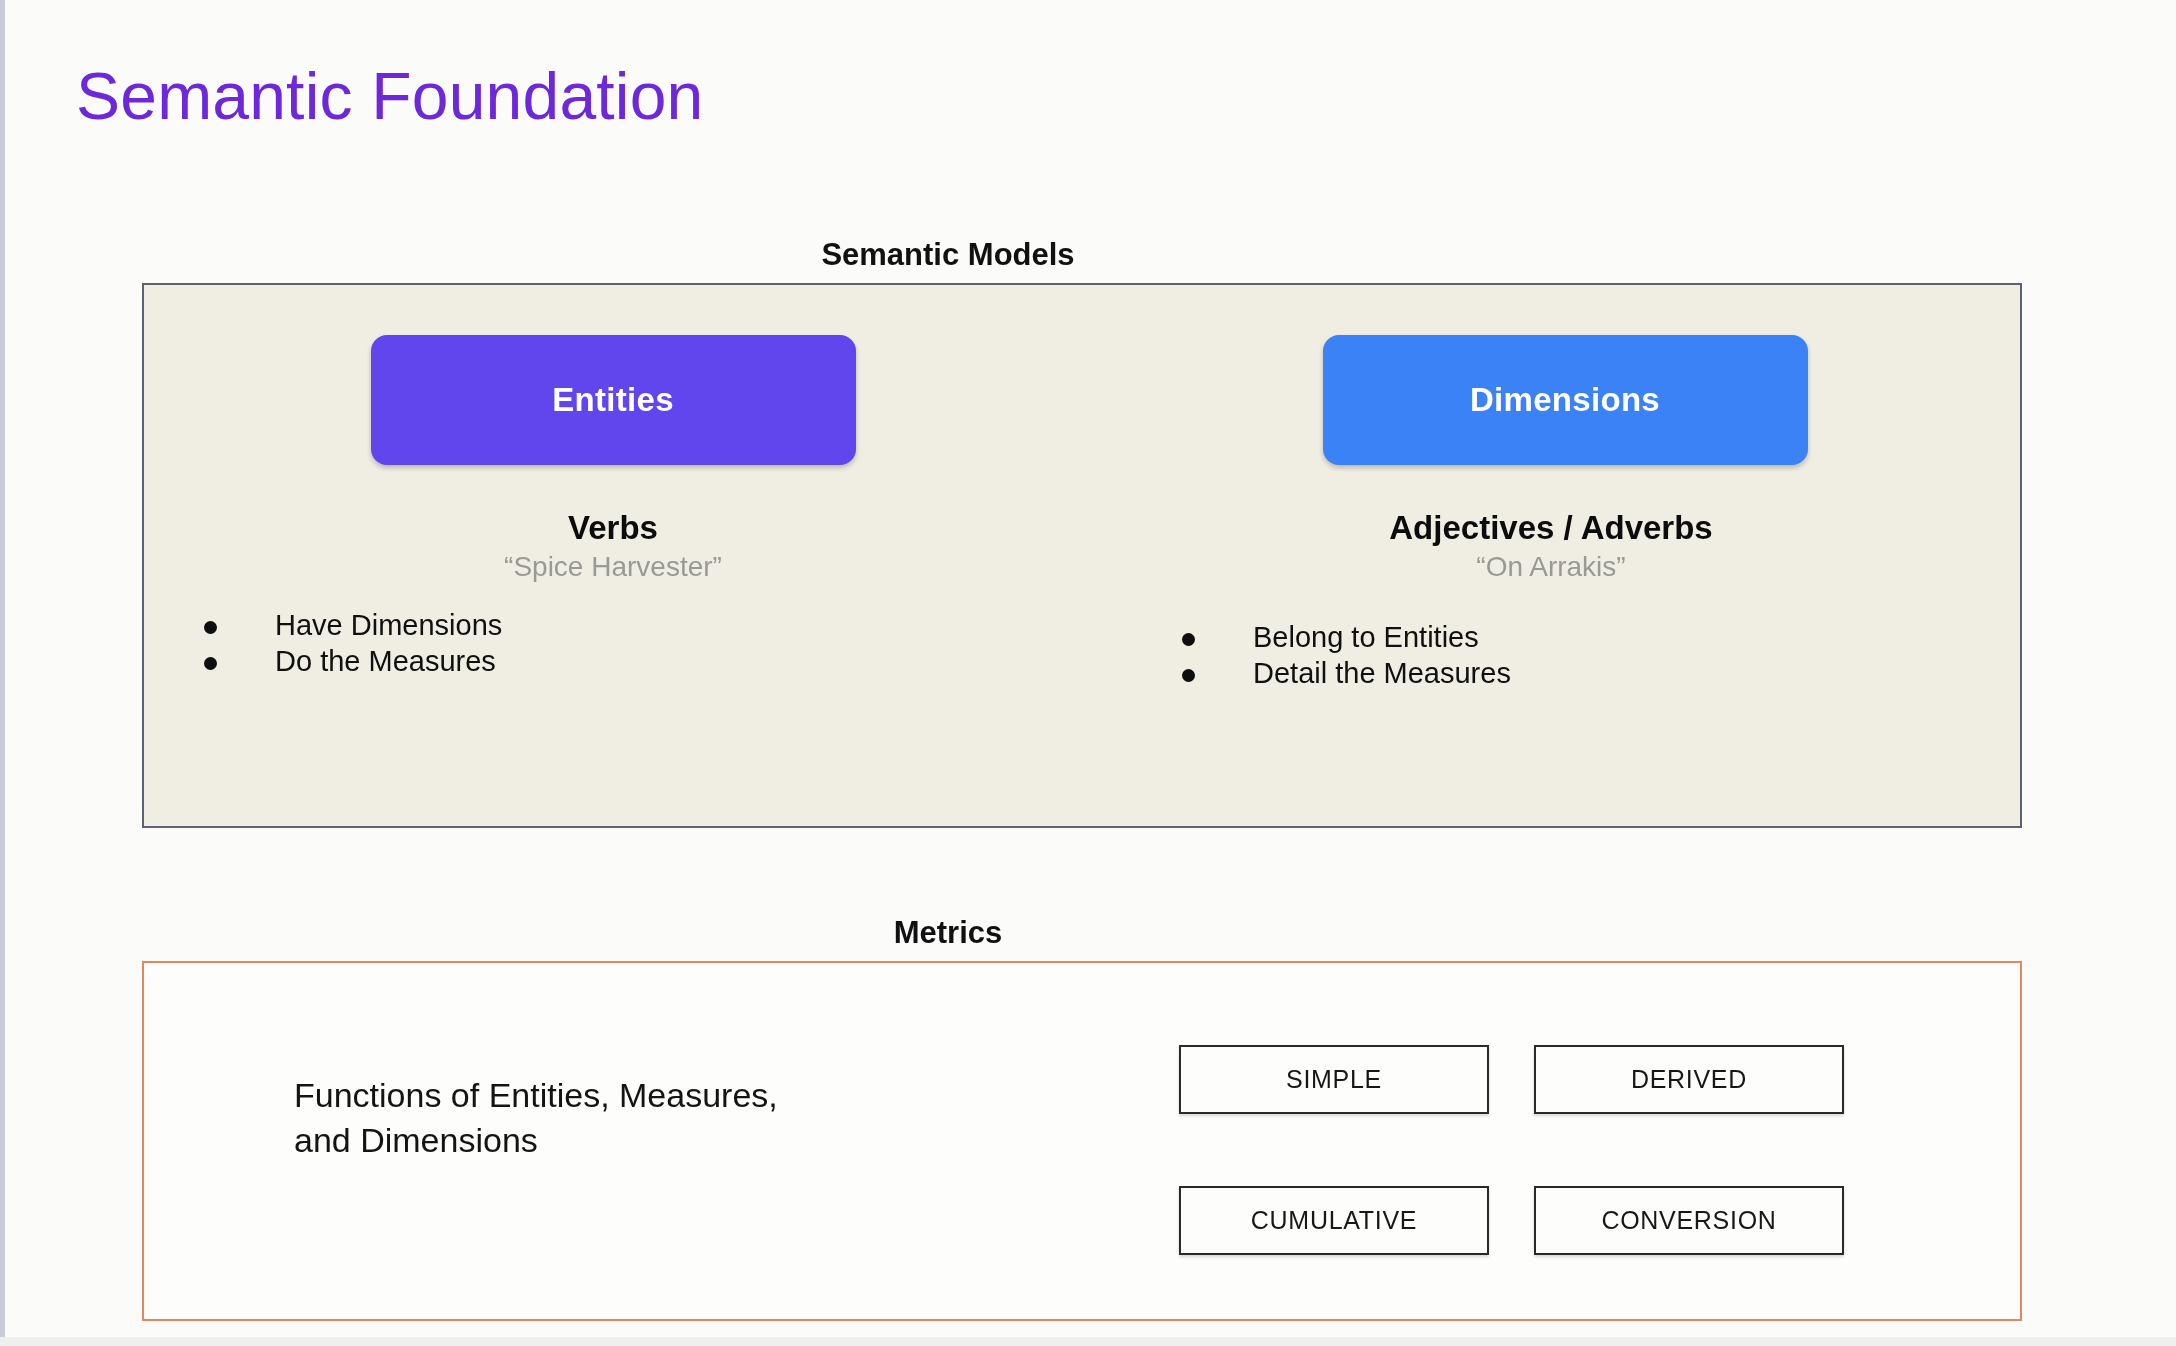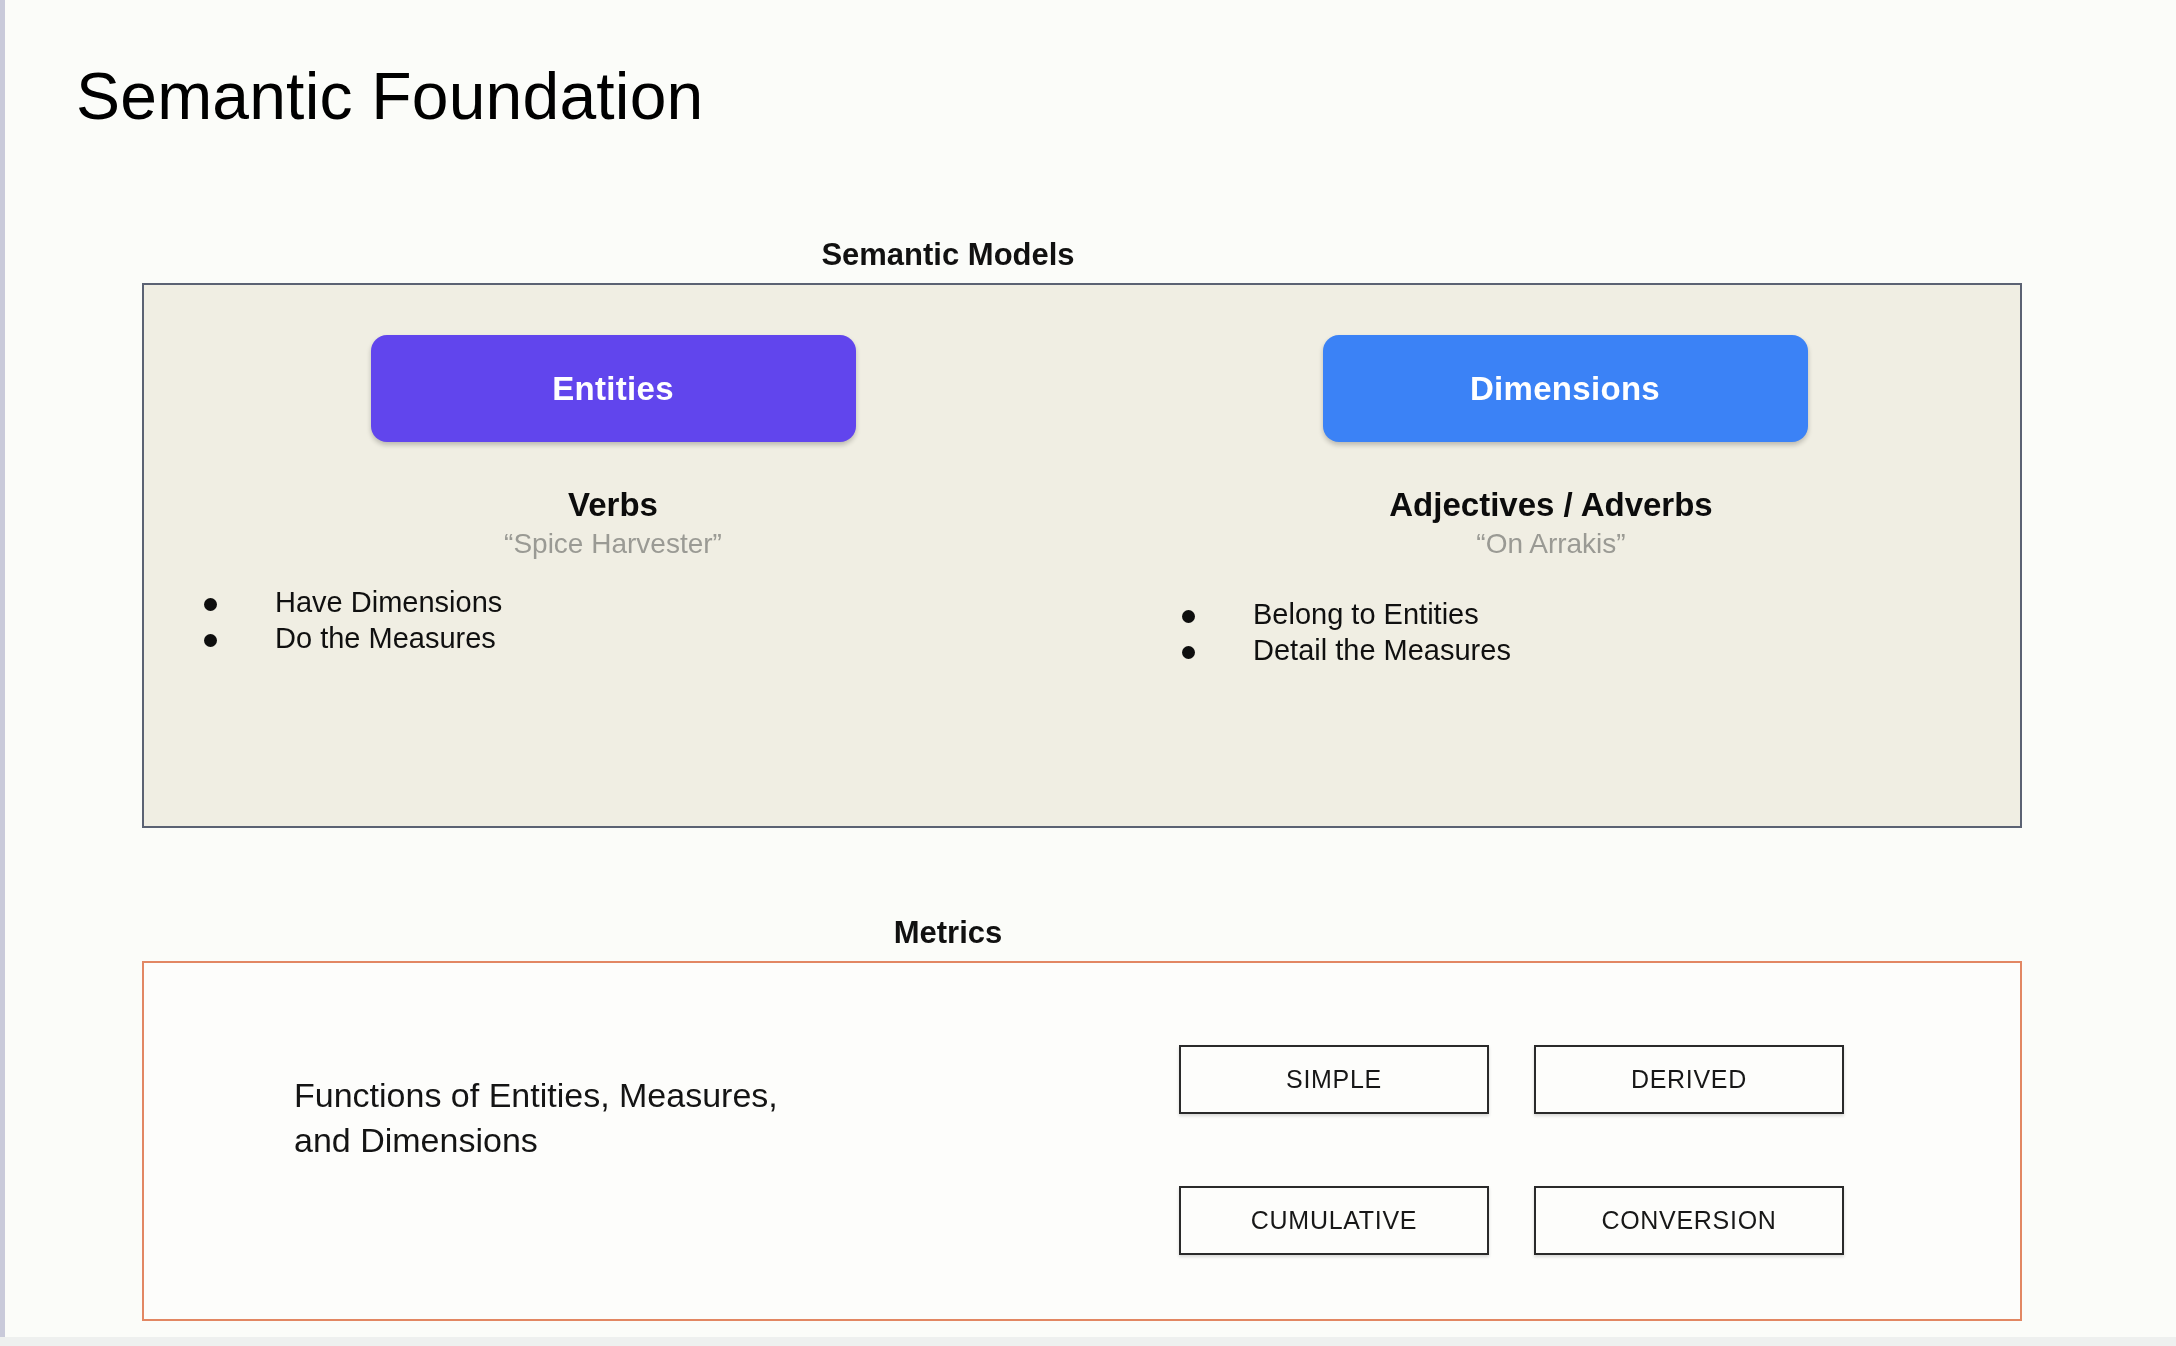--- a/index.html
+++ b/index.html
@@ -32,21 +32,21 @@
     background: #eef0ef;
   }
 
   
   #page-title {
     position: absolute;
     left: 76px;
     top: 58px;
     font-size: 66px;
     font-weight: 400;
-    color: #000000;
+    color: #6d28d9;
     letter-spacing: 0.2px;
     white-space: nowrap;
   }
 
   
   .section-heading {
     position: absolute;
     font-size: 31px;
     font-weight: bold;
     color: #111111;
@@ -88,21 +88,21 @@
     flex: 1 1 0;
     position: relative;
     display: flex;
     flex-direction: column;
     align-items: center;
     padding-top: 50px;
     box-sizing: border-box;
   }
   .sm-chip {
     width: 485px;
-    height: 107px;
+    height: 130px;
     border-radius: 16px;
     display: flex;
     align-items: center;
     justify-content: center;
     color: #ffffff;
     font-size: 33px;
     font-weight: bold;
     letter-spacing: 0.3px;
     box-shadow: 0 3px 5px rgba(0,0,0,0.22);
     box-sizing: border-box;

